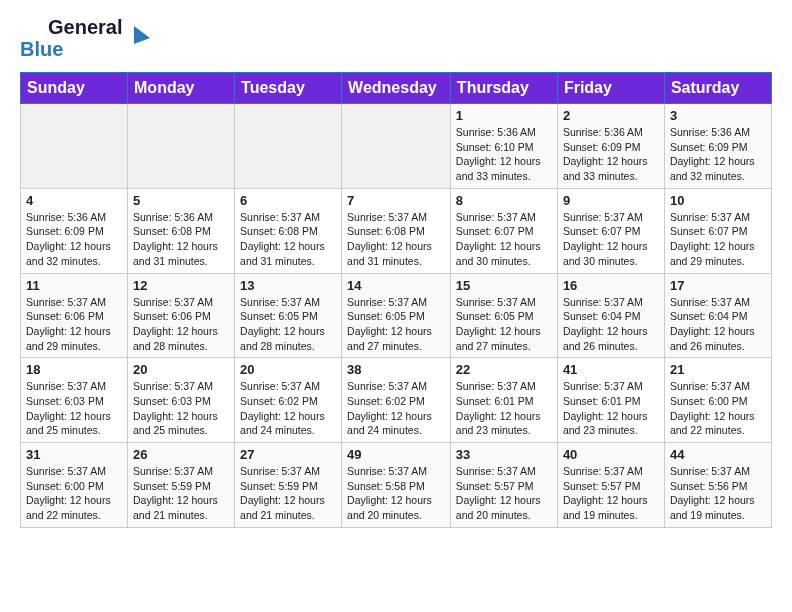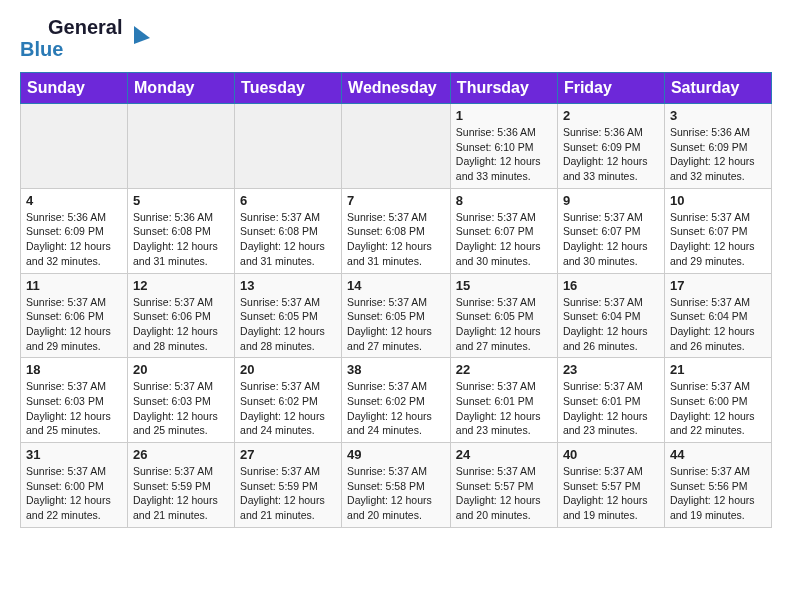--- a/index.html
+++ b/index.html
@@ -213,21 +213,21 @@
 and 24 minutes.</div>
           </td>
           <td>
             <div class="day-num">22</div>
             <div class="day-info" style="white-space: pre-line;">Sunrise: 5:37 AM
 Sunset: 6:01 PM
 Daylight: 12 hours
 and 23 minutes.</div>
           </td>
           <td>
-            <div class="day-num">23</div>
+            <div class="day-num">41</div>
             <div class="day-info" style="white-space: pre-line;">Sunrise: 5:37 AM
 Sunset: 6:01 PM
 Daylight: 12 hours
 and 23 minutes.</div>
           </td>
           <td>
             <div class="day-num">21</div>
             <div class="day-info" style="white-space: pre-line;">Sunrise: 5:37 AM
 Sunset: 6:00 PM
 Daylight: 12 hours
@@ -257,21 +257,21 @@
 and 21 minutes.</div>
           </td>
           <td>
             <div class="day-num">49</div>
             <div class="day-info" style="white-space: pre-line;">Sunrise: 5:37 AM
 Sunset: 5:58 PM
 Daylight: 12 hours
 and 20 minutes.</div>
           </td>
           <td>
-            <div class="day-num">24</div>
+            <div class="day-num">33</div>
             <div class="day-info" style="white-space: pre-line;">Sunrise: 5:37 AM
 Sunset: 5:57 PM
 Daylight: 12 hours
 and 20 minutes.</div>
           </td>
           <td>
             <div class="day-num">40</div>
             <div class="day-info" style="white-space: pre-line;">Sunrise: 5:37 AM
 Sunset: 5:57 PM
 Daylight: 12 hours

